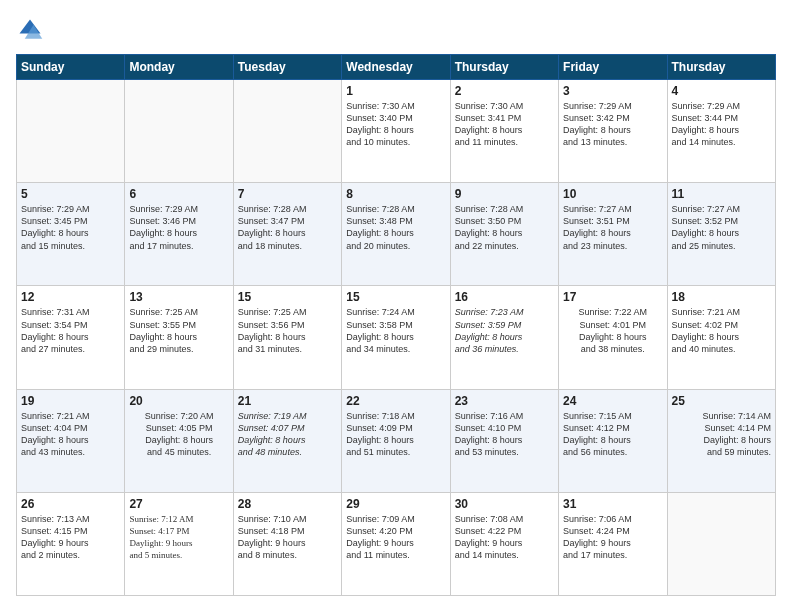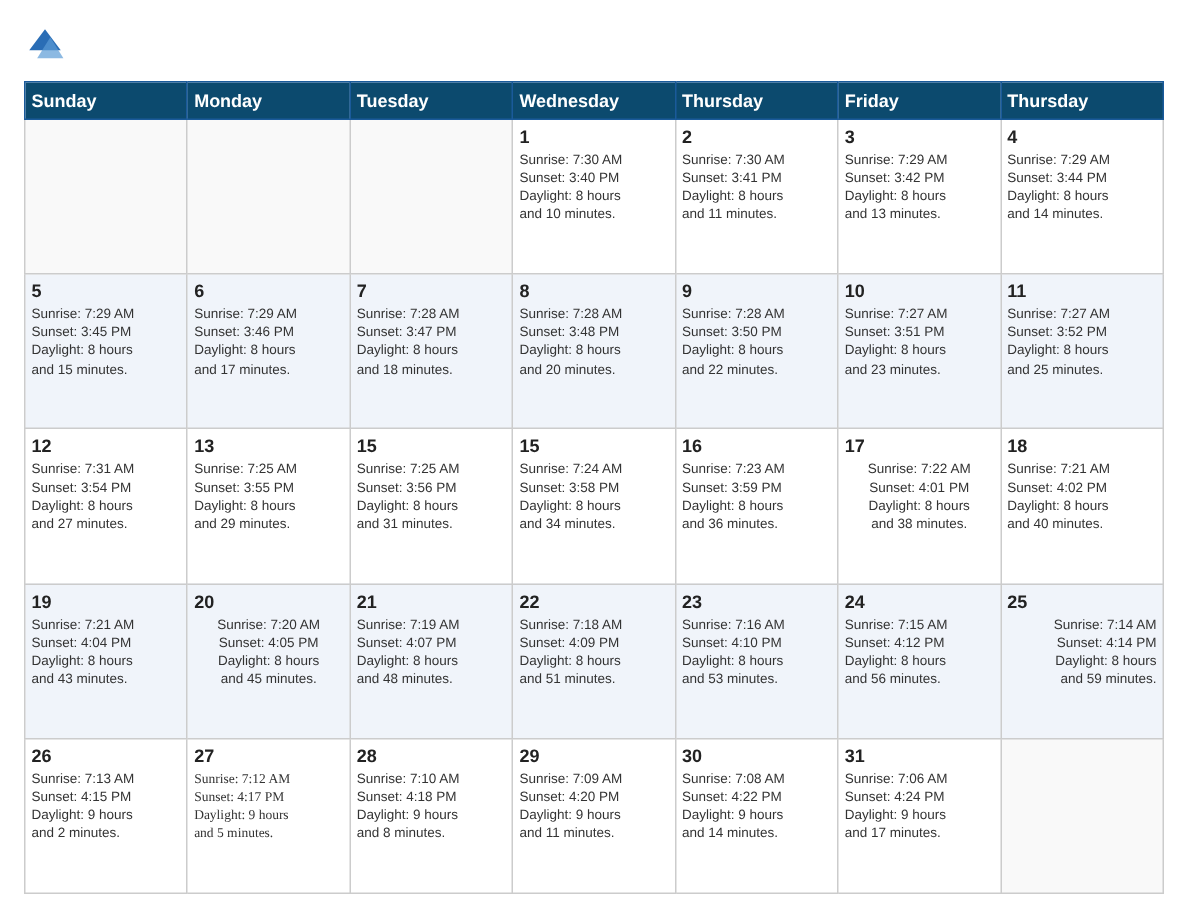--- a/index.html
+++ b/index.html
@@ -239,21 +239,21 @@
           </td>
           <td>
             <span class="day-number">15</span>
             <div class="day-info" style="white-space: pre-line;">Sunrise: 7:24 AM
 Sunset: 3:58 PM
 Daylight: 8 hours
 and 34 minutes.</div>
           </td>
           <td>
             <span class="day-number">16</span>
-            <div class="day-info" style="white-space: pre-line;">Sunrise: 7:23 AM
+            <div class="day-info" style="white-space: pre-line; font-style: italic;">Sunrise: 7:23 AM
 Sunset: 3:59 PM
 Daylight: 8 hours
 and 36 minutes.</div>
           </td>
           <td>
             <span class="day-number">17</span>
             <div class="day-info" style="white-space: pre-line; text-align: center;">Sunrise: 7:22 AM
 Sunset: 4:01 PM
 Daylight: 8 hours
 and 38 minutes.</div>
@@ -276,21 +276,21 @@
           </td>
           <td>
             <span class="day-number">20</span>
             <div class="day-info" style="white-space: pre-line; text-align: center;">Sunrise: 7:20 AM
 Sunset: 4:05 PM
 Daylight: 8 hours
 and 45 minutes.</div>
           </td>
           <td>
             <span class="day-number">21</span>
-            <div class="day-info" style="white-space: pre-line;">Sunrise: 7:19 AM
+            <div class="day-info" style="white-space: pre-line; font-style: italic;">Sunrise: 7:19 AM
 Sunset: 4:07 PM
 Daylight: 8 hours
 and 48 minutes.</div>
           </td>
           <td>
             <span class="day-number">22</span>
             <div class="day-info" style="white-space: pre-line;">Sunrise: 7:18 AM
 Sunset: 4:09 PM
 Daylight: 8 hours
 and 51 minutes.</div>

